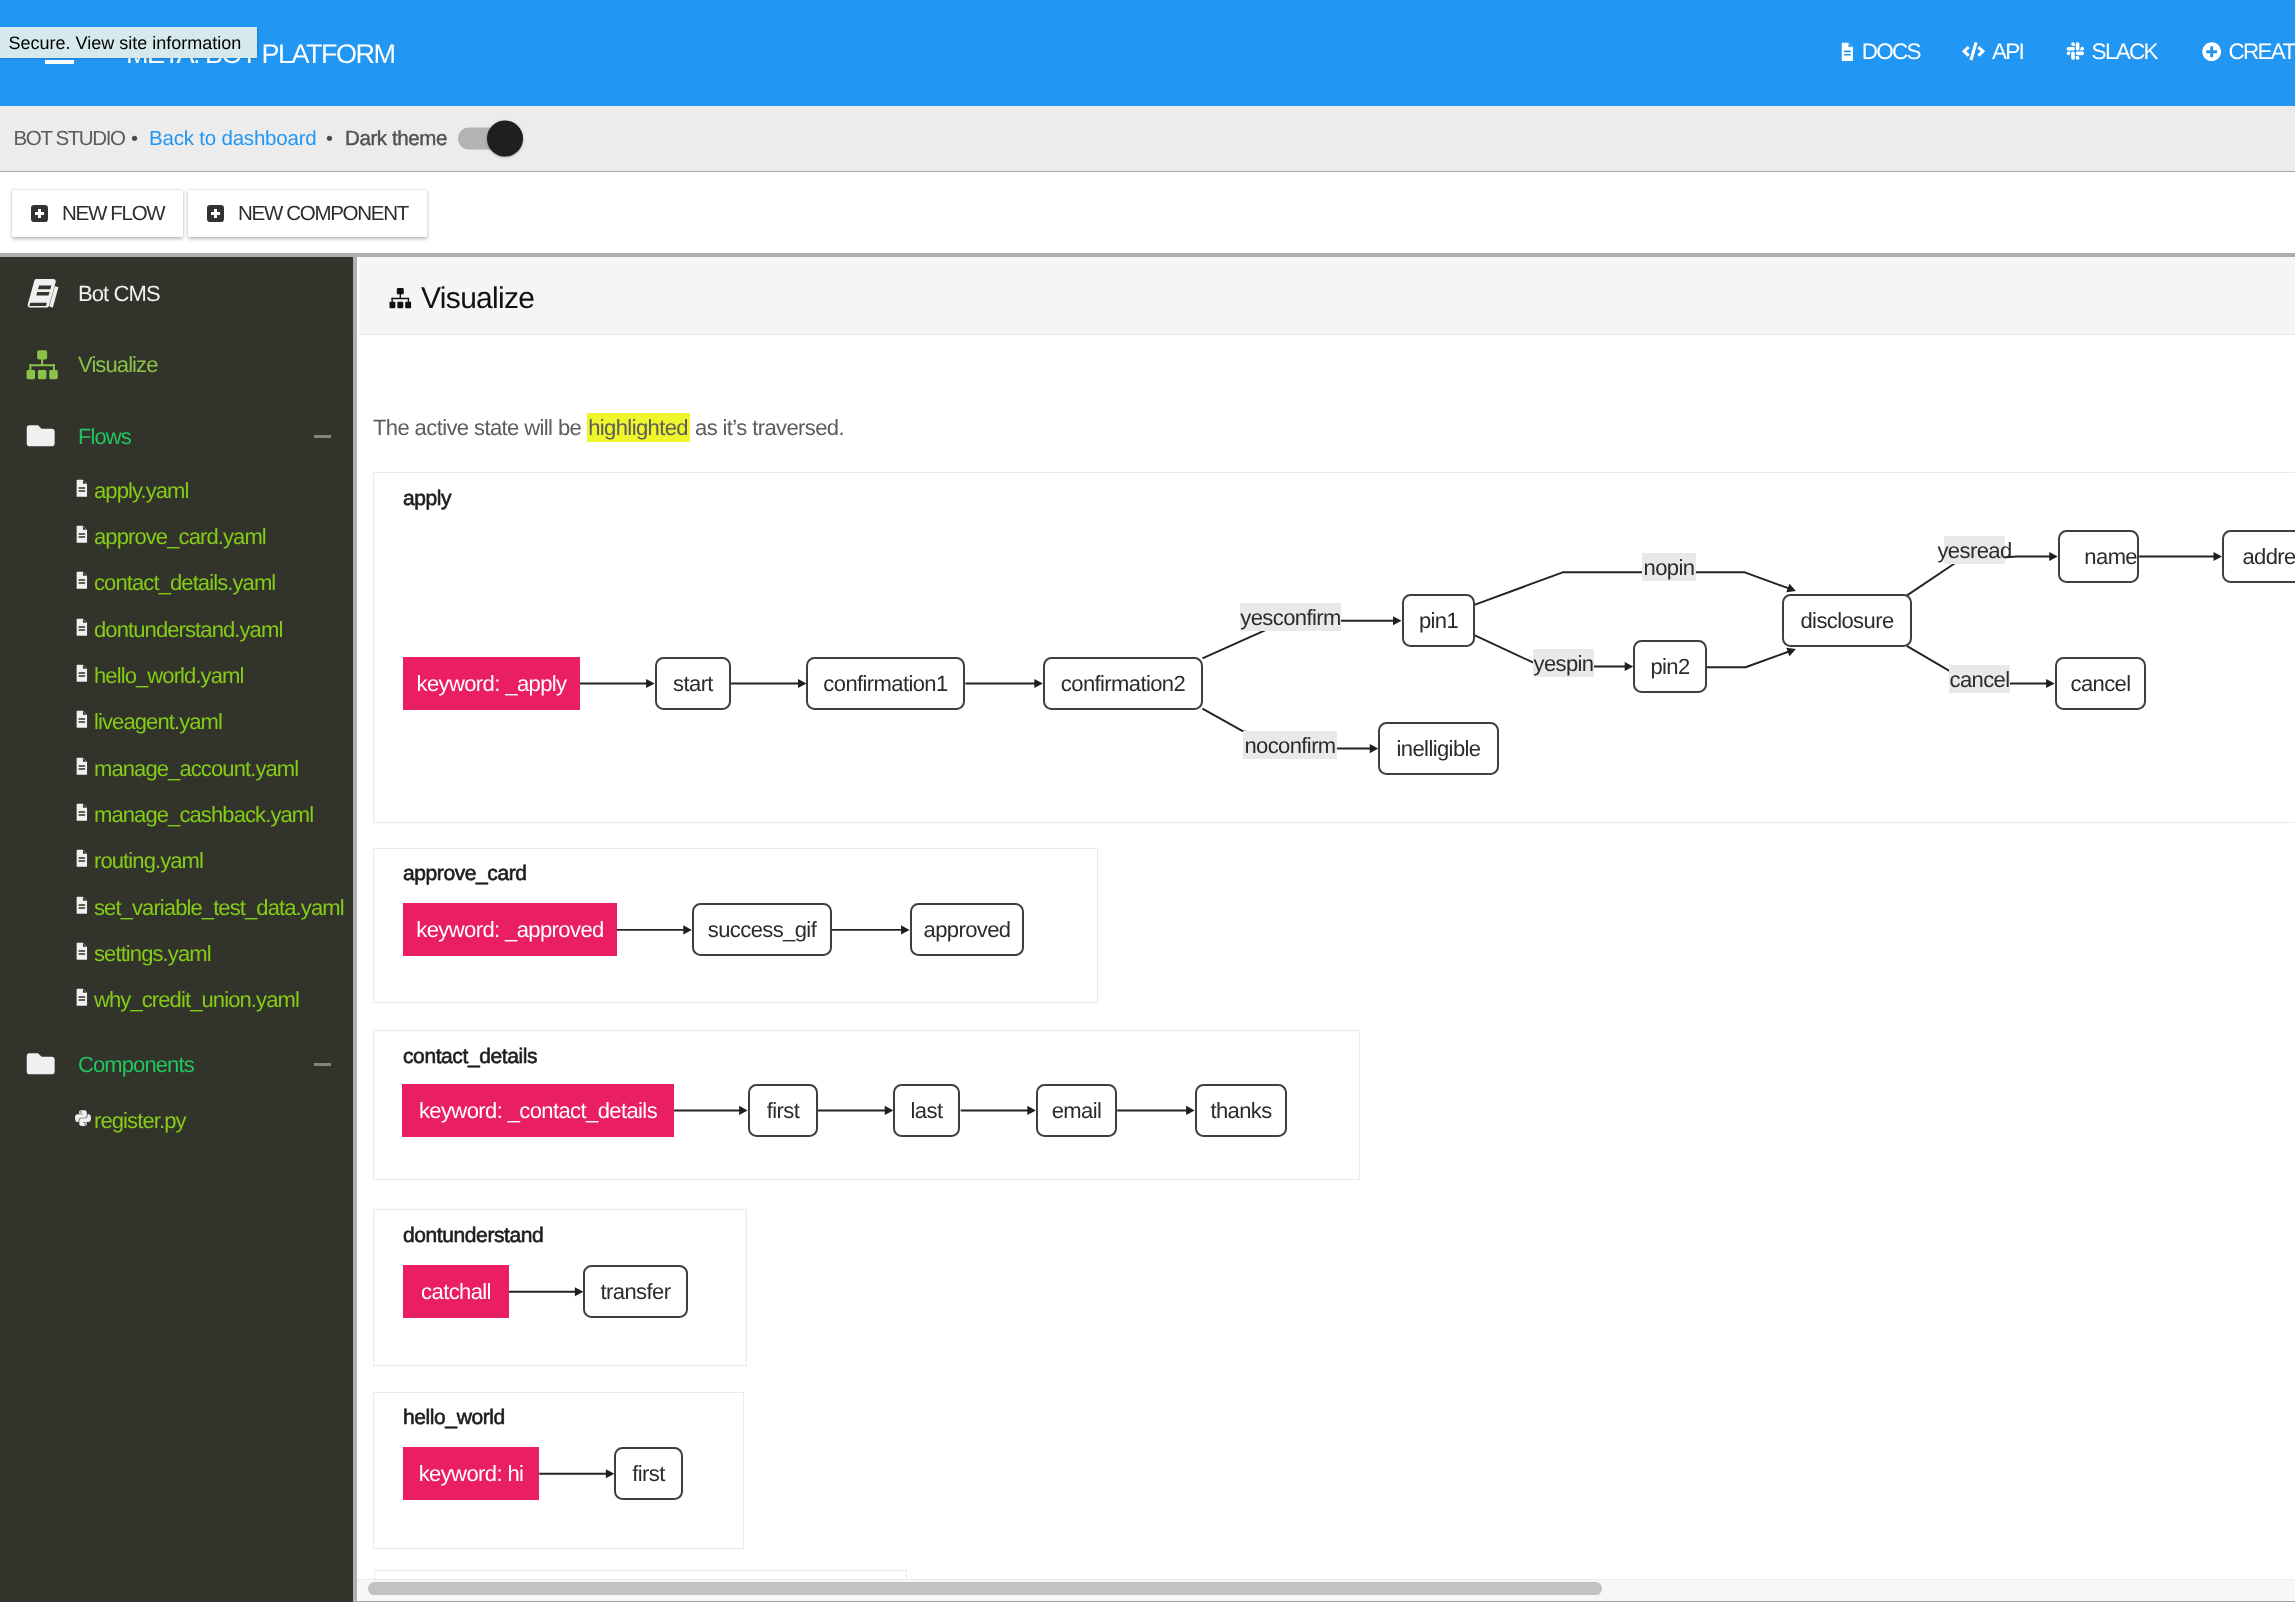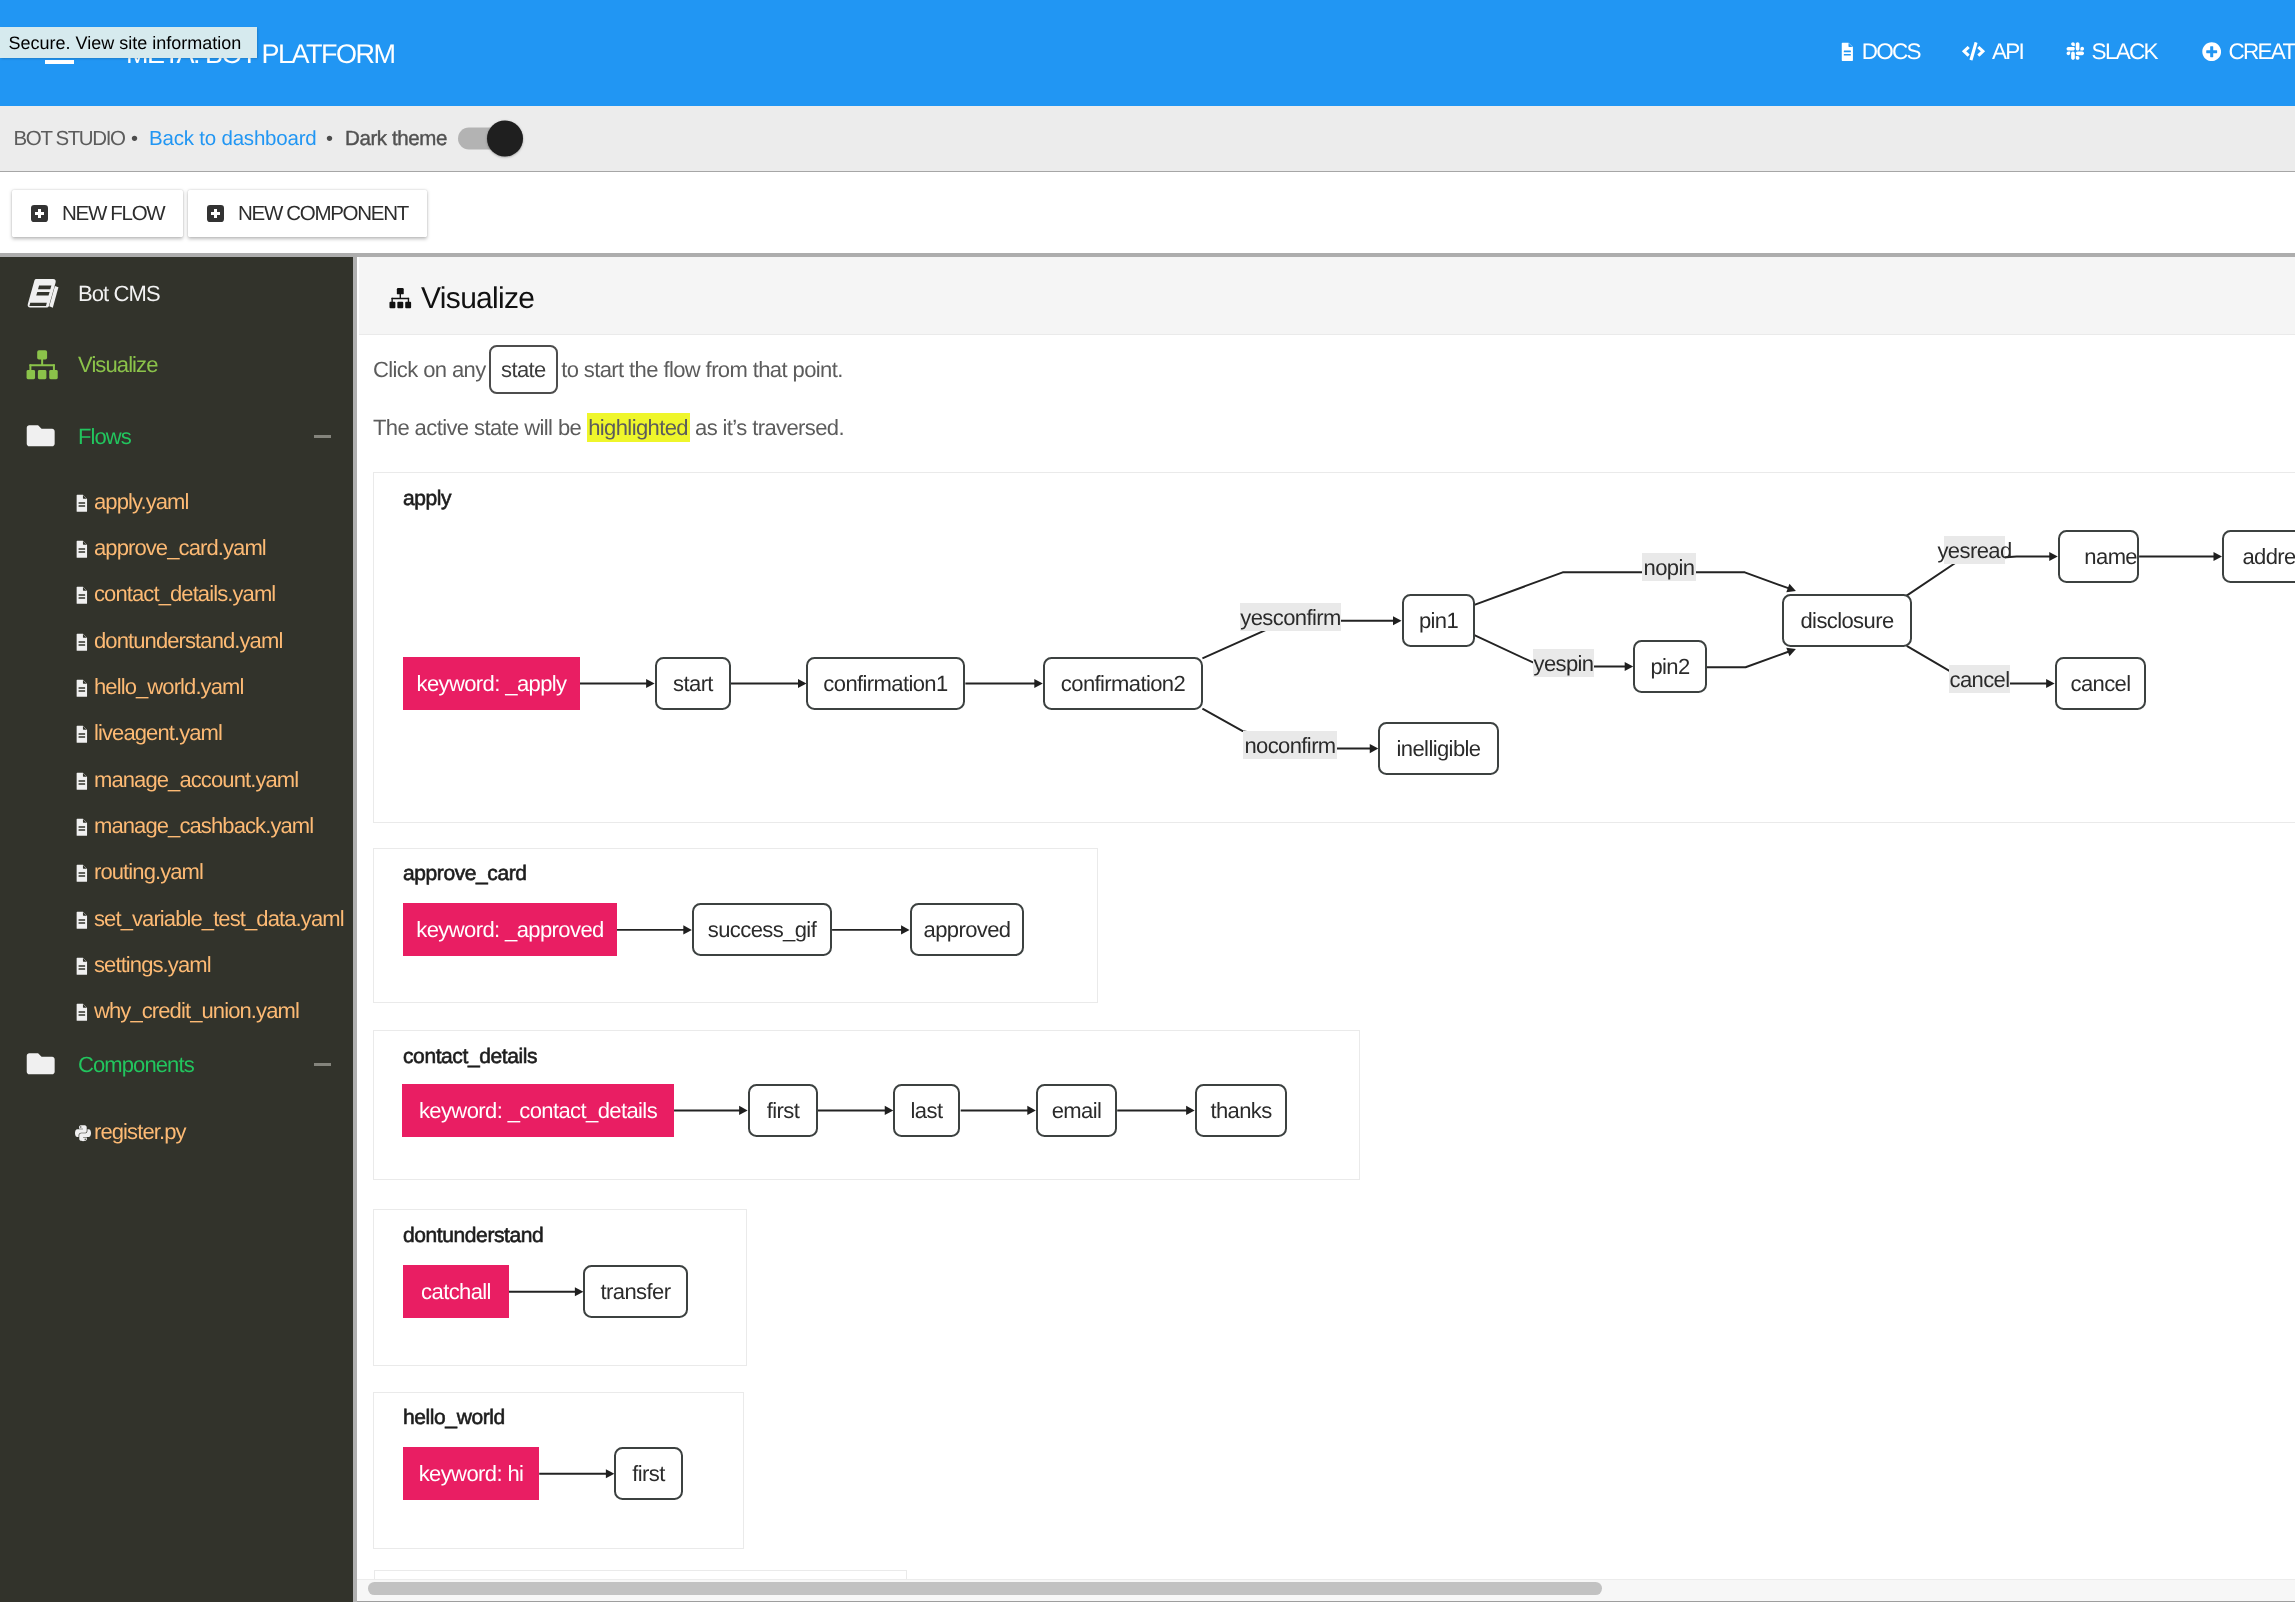--- a/index.html
+++ b/index.html
@@ -65,21 +65,21 @@
   
   #splitbar{ position:absolute; left:0; top:253px; width:2295px; height:4.6px; background:#adadad;}
   #sidebar{
     position:absolute; left:0; top:257px; width:353px; height:1345px;
     background:#32332b; overflow:hidden;
   }
   #sidedivider{ position:absolute; left:353px; top:257px; width:4.6px; height:1345px; background:#b0b0b0; }
 
   .side-row{ position:absolute; display:flex; align-items:center; height:34px; color:#22c55e; font-size:22px; letter-spacing:-0.9px; left:26px; right:0; line-height:1;}
   .side-row .sicon{ width:52px; display:flex; align-items:center; justify-content:flex-start; flex:0 0 auto;}
-  .side-file{ position:absolute; left:75px; height:33px; display:flex; align-items:flex-end; color:#fdba74; font-size:22px; letter-spacing:-0.9px; cursor:pointer; line-height:1;}
+  .side-file{ position:absolute; left:75px; height:33px; display:flex; align-items:flex-start; color:#84cc16; font-size:22px; letter-spacing:-0.9px; cursor:pointer; line-height:1;}
   .side-file .ficon{ width:19px; flex:0 0 auto; display:flex; align-items:center;}
   .side-row .lbl, .side-file .lbl{ position:relative; top:0.8px; }
   .dash{ position:absolute; left:288px; top:16.3px; width:17px; height:2.3px; background:#84847c; }
 
   
   #main{
     position:absolute; left:357px; top:257px; width:1938px; height:1345px;
     background:#fff; overflow:hidden;
   }
   #panel-head{
@@ -407,25 +407,20 @@
           <rect x="47.2" y="32" width="5.6" height="20"></rect>
           <rect x="14" y="48" width="72" height="5.6" rx="2"></rect>
           <rect x="14" y="48" width="5.6" height="20"></rect>
           <rect x="80.4" y="48" width="5.6" height="20"></rect>
           <rect x="6" y="64" width="24" height="26" rx="4"></rect>
           <rect x="38" y="64" width="24" height="26" rx="4"></rect>
           <rect x="70" y="64" width="24" height="26" rx="4"></rect>
         </svg>
       </span>
     <span class="ptitle">Visualize</span>
-  </div>
-  <div class="hint" id="hint1">
-    <span>Click on any</span>
-    <span class="statebox">state</span>
-    <span>to start the flow from that point.</span>
   </div>
   <div class="hint" id="hint2">
     <span>The active state will be</span>
     <span>&nbsp;</span>
     <span class="hl">highlighted</span>
     <span>&nbsp;</span>
     <span>as it’s traversed.</span>
   </div>
   <div id="flowcards">
       <div class="flowcard" style="left:15.5px;top:215px;width:1924px;height:351px;"></div>

